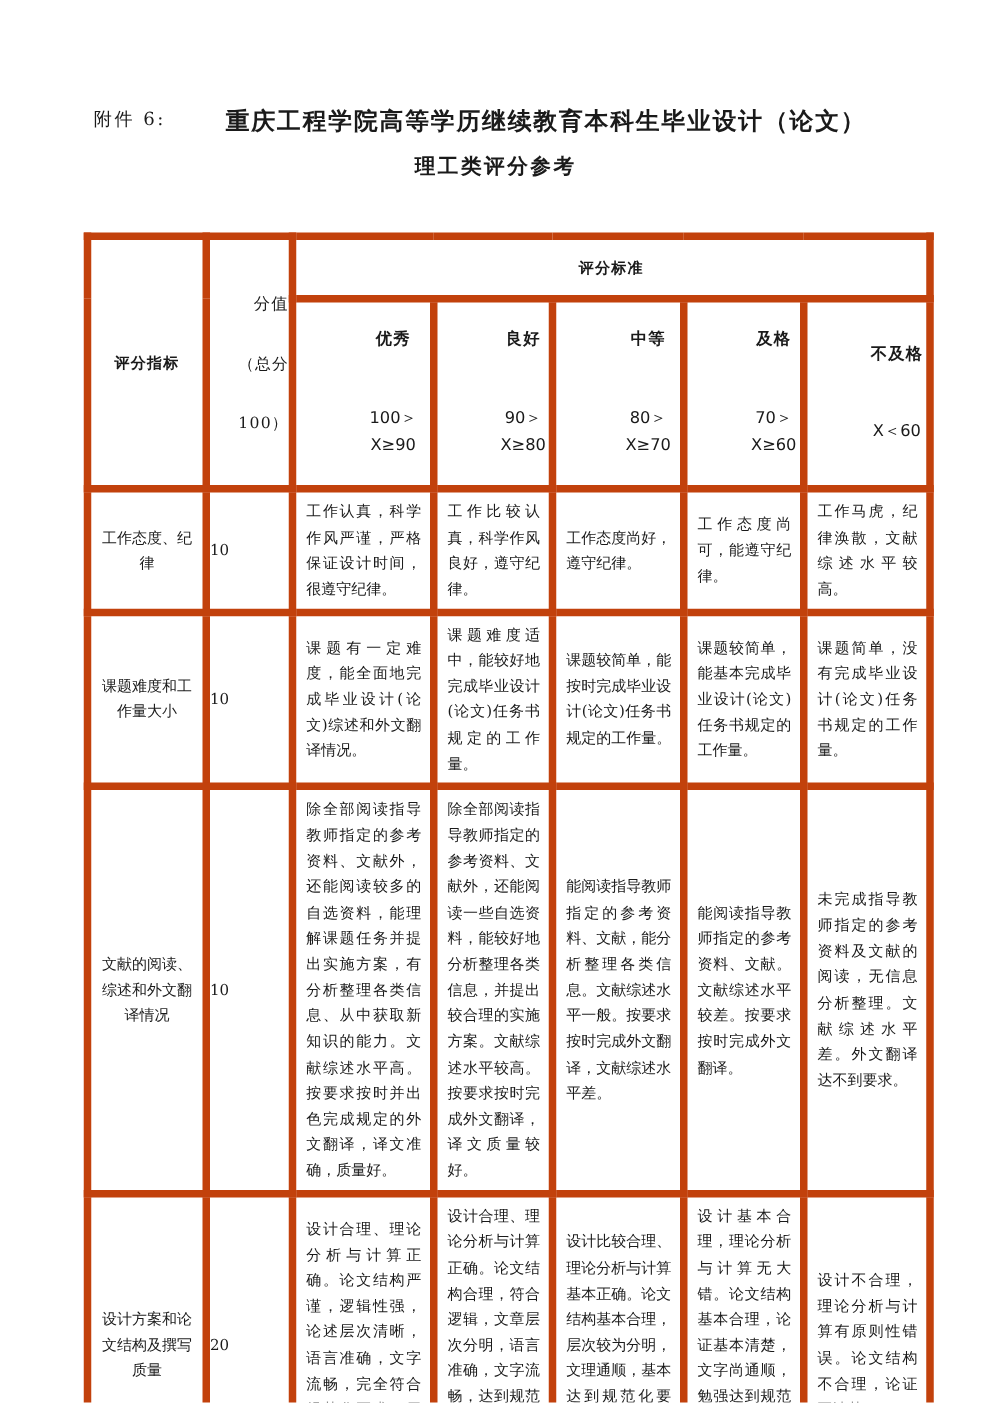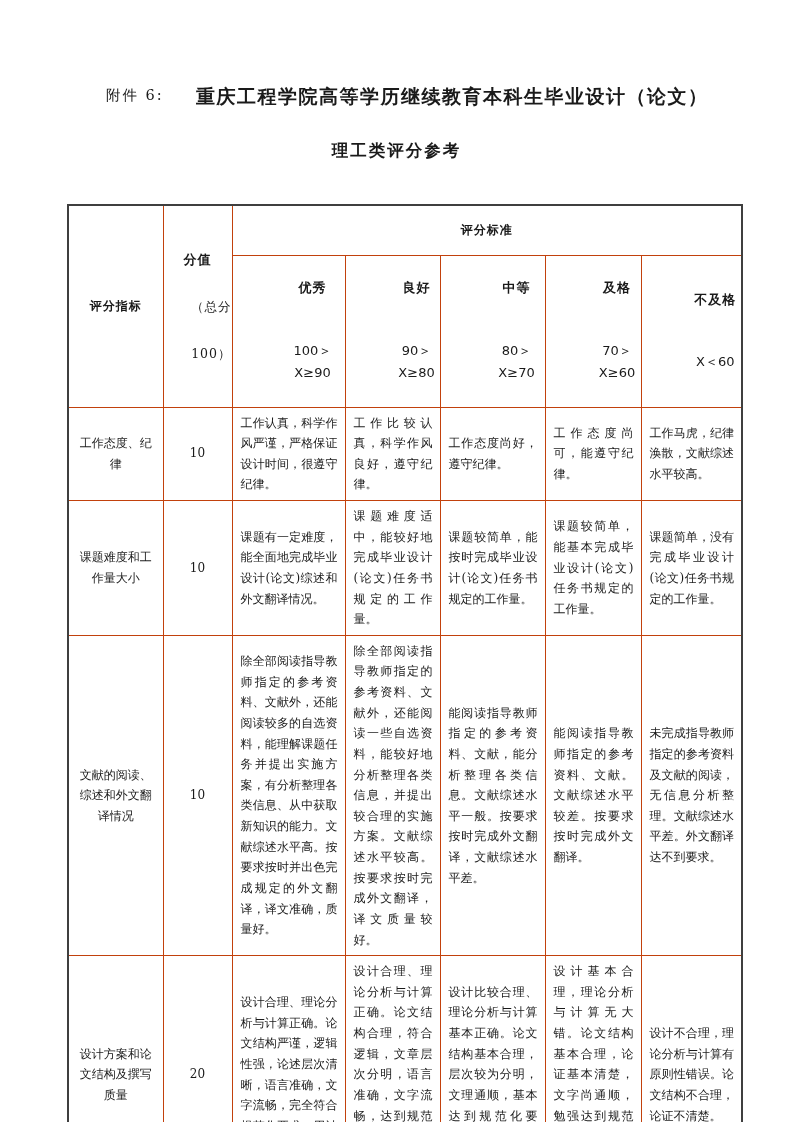--- a/index.html
+++ b/index.html
@@ -15,76 +15,75 @@
   .doc-header {
     margin: 84px 52px 0 75px;
     display: flex;
     align-items: flex-start;
   }
   .attachment-label {
     font-size: 14.5px;
     letter-spacing: 2px;
     white-space: nowrap;
     padding-top: 2px;
-    margin-left: 31px;
   }
   .title-line1 {
     flex: 1;
     text-align: center;
     font-size: 19px;
     font-weight: bold;
     letter-spacing: 1.5px;
   }
   .title-line2 {
     text-align: center;
     font-size: 16.5px;
     font-weight: bold;
     letter-spacing: 2px;
-    margin-top: 30px;
+    margin-top: 12px;
   }
   table.rubric {
     border-collapse: collapse;
     table-layout: fixed;
     width: 674px;
     margin-left: 67px;
     margin-top: 42px;
     border: 2px solid #3f3f3f;
   }
   table.rubric td {
-    border: 1px solid #c2410c;
+    border: 6px solid #c2410c;
     vertical-align: middle;
     font-size: 12px;
     line-height: 1.72;
   }
   td.hdr {
     text-align: center;
     font-weight: bold;
     font-size: 13px;
     letter-spacing: 1px;
   }
   td.indicator-cell {
     text-align: center;
     padding: 20px 6px;
     font-size: 12.5px;
     line-height: 2.0;
   }
   td.score-cell {
-    text-align: center;
+    text-align: left;
     font-size: 12.5px;
   }
   td.desc {
     text-align: justify;
     padding: 5px 7px 5px 8px;
   }
   .score-head {
     text-align: center;
     line-height: 47px;
     font-size: 13px;
   }
-  .score-head .score-label { font-weight: bold; letter-spacing: 1px; }
+  .score-head .score-label { font-weight: normal; letter-spacing: 1px; text-align: right; }
   .score-head .score-note { font-weight: normal; font-size: 12.5px; letter-spacing: 1px; text-align: right; }
   .grade-cell {
     display: flex;
     flex-direction: column;
     align-items: center;
     gap: 40px;
     padding-left: 48px;
   }
   .grade-name { font-weight: bold; font-size: 13px; letter-spacing: 1px; }
   .grade-range { font-weight: normal; font-size: 13px; letter-spacing: 0px; font-family: "DejaVu Sans", "Liberation Sans", sans-serif; text-align: center; }

